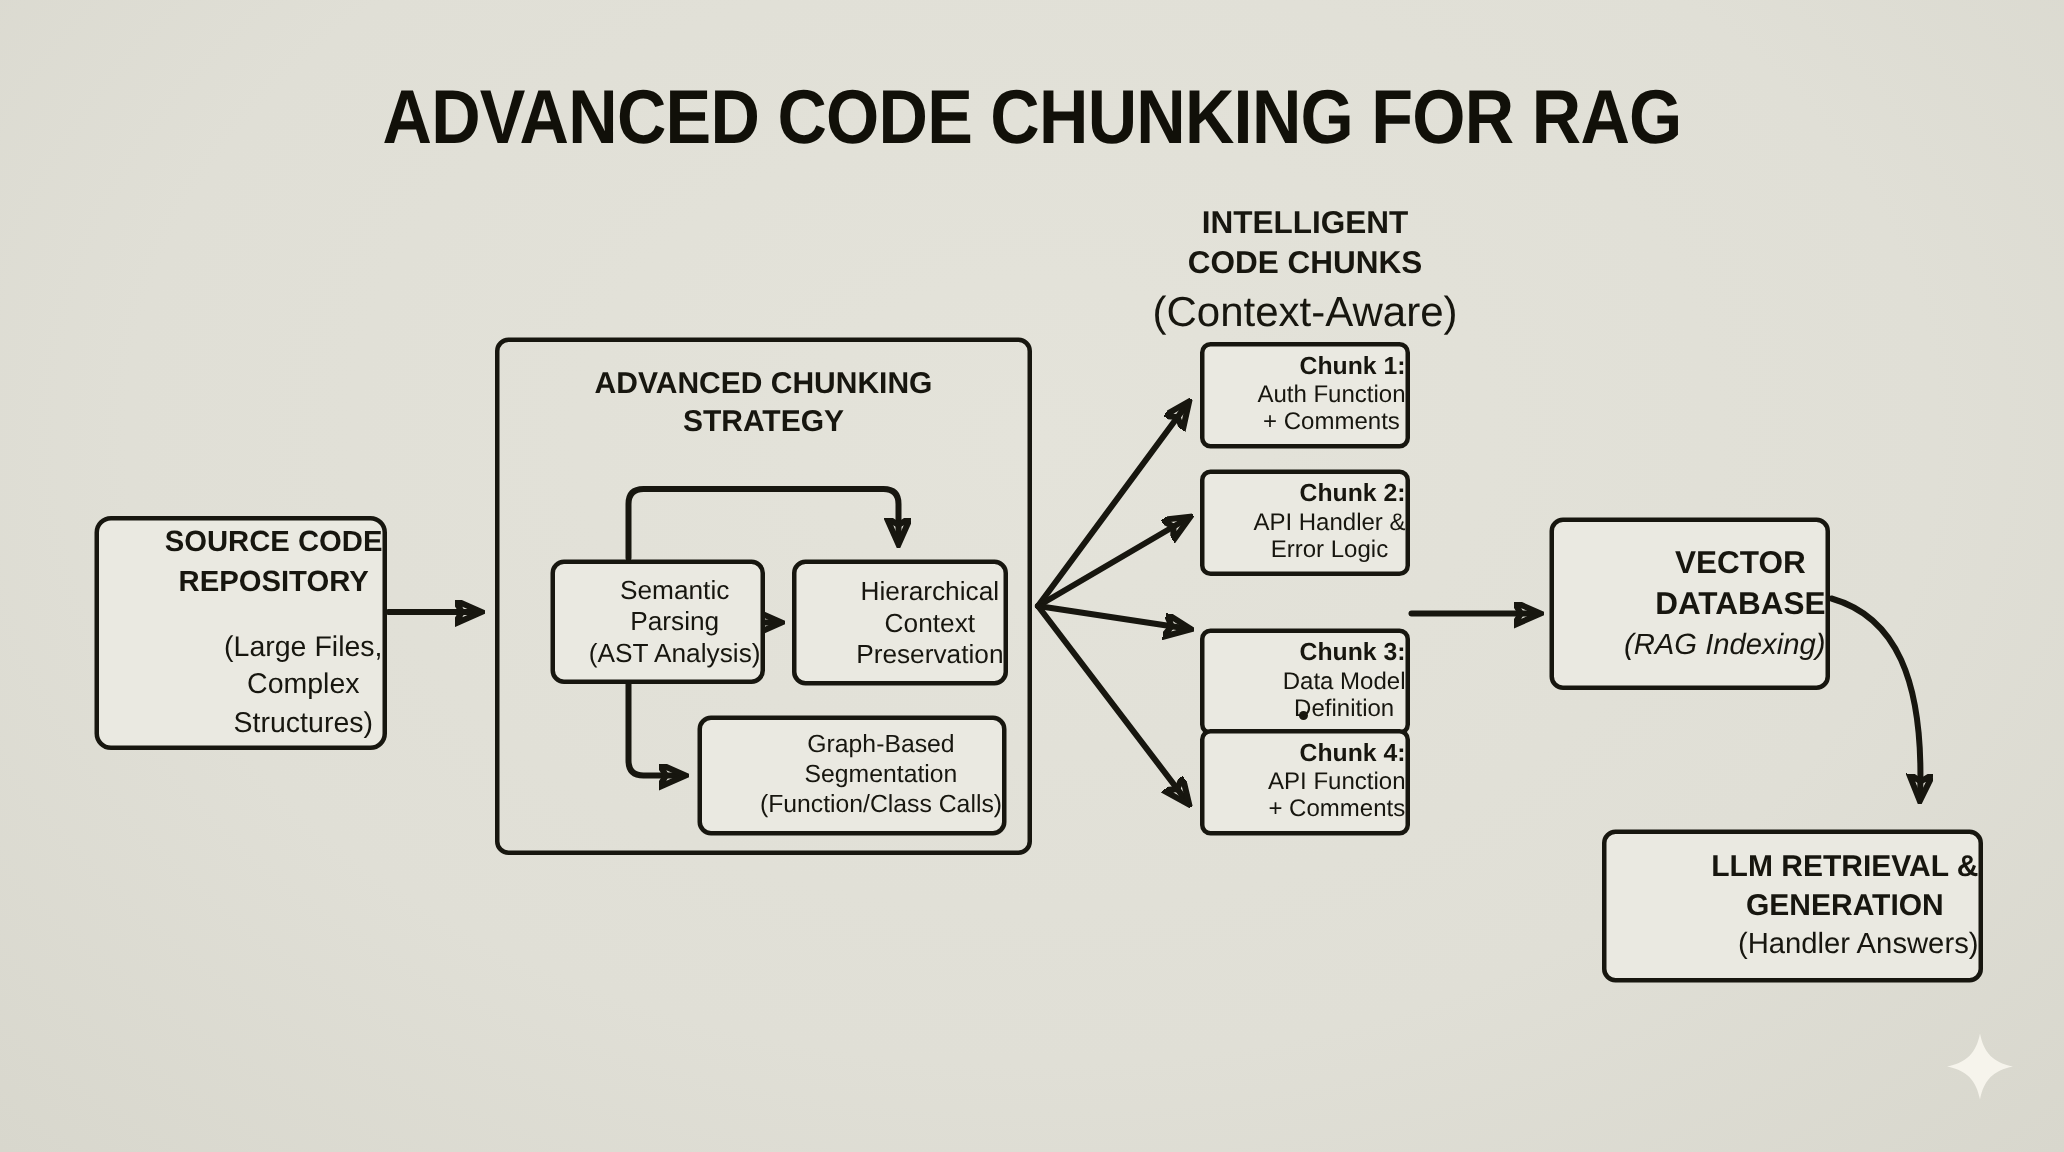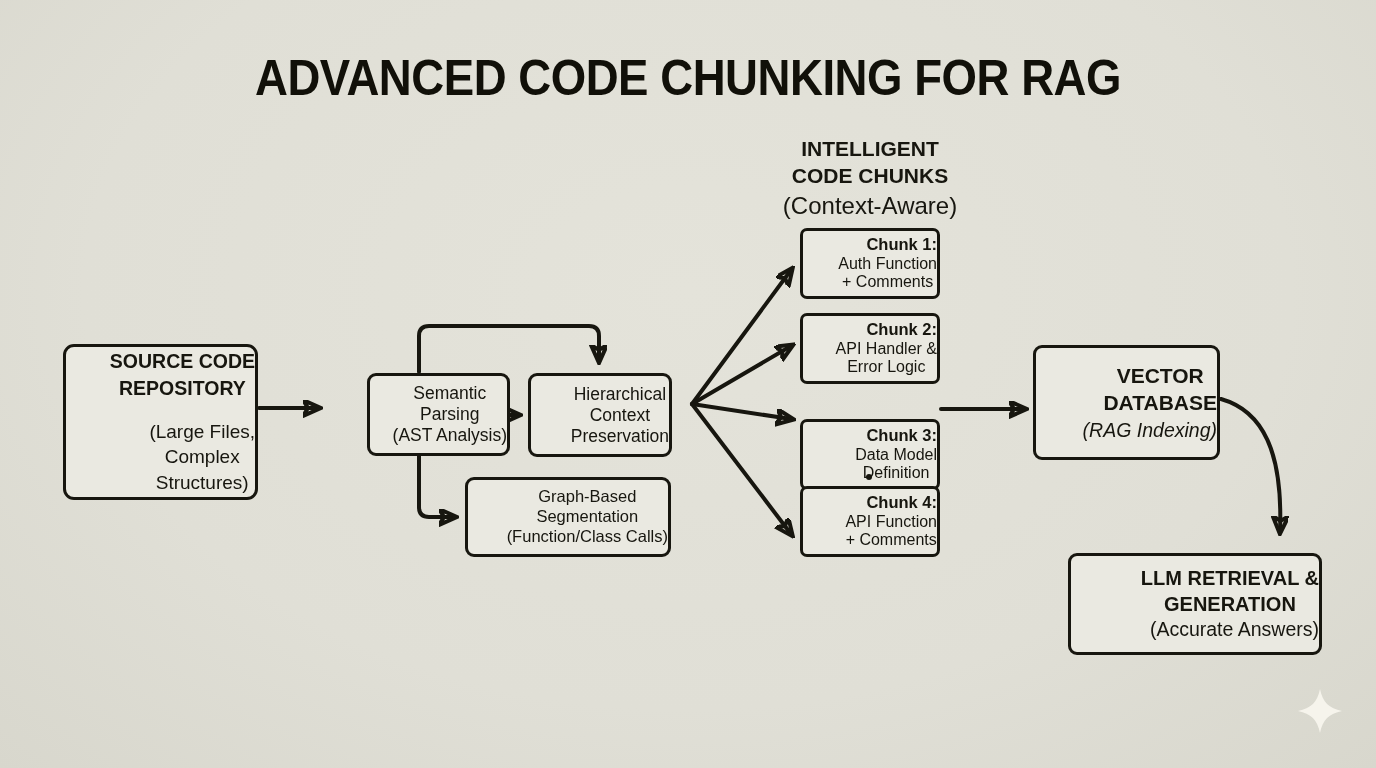--- a/index.html
+++ b/index.html
@@ -69,21 +69,21 @@
   #hierarchical { left: 528px; top: 373px; width: 144px; height: 84px;  font-size: 17.5px; line-height: 1.2; }
   #graph        { left: 465px; top: 477px; width: 206px; height: 80px;  font-size: 16.5px; line-height: 1.2; }
 
   
   .chunks-header {
     position: absolute;
     left: 755px; top: 136px; width: 230px;
     text-align: center;
   }
   .chunks-header .bold { font-weight: 700; font-size: 21px; line-height: 1.28; }
-  .chunks-header .sub  { font-size: 24px; line-height: 1.3; }
+  .chunks-header .sub  { font-size: 28px; line-height: 1.3; }
 
   .chunk { left: 800px; width: 140px; height: 71px; border-radius: 7px; }
   #chunk1 { top: 228px; }
   #chunk2 { top: 313px; }
   #chunk3 { top: 419px; }
   #chunk4 { top: 486px; }
   .chunk .chunk-label { font-weight: 700; font-size: 16.5px; line-height: 1.2; }
   .chunk .chunk-text  { font-size: 16px; line-height: 1.18; }
 
   .dots {
@@ -155,20 +155,24 @@
   </svg>
 
   <div class="node" id="source">
     <div class="bold pre">SOURCE CODE
 REPOSITORY</div>
     <div class="sub pre">(Large Files,
 Complex
 Structures)</div>
   </div>
 
+  <div id="strategy">
+    <div class="strategy-title pre">ADVANCED CHUNKING
+STRATEGY</div>
+  </div>
 
   <div class="node" id="semantic">
     <div class="pre">Semantic
 Parsing
 (AST Analysis)</div>
   </div>
 
   <div class="node" id="hierarchical">
     <div class="pre">Hierarchical
 Context
@@ -219,20 +223,20 @@
 
   <div class="node" id="vector">
     <div class="bold pre">VECTOR
 DATABASE</div>
     <div class="sub pre">(RAG Indexing)</div>
   </div>
 
   <div class="node" id="llm">
     <div class="bold pre">LLM RETRIEVAL &amp;
 GENERATION</div>
-    <div class="sub pre">(Accurate Answers)</div>
+    <div class="sub pre">(Handler Answers)</div>
   </div>
 
   <svg class="sparkle" viewBox="0 0 48 48" xmlns="http://www.w3.org/2000/svg">
     <path d="M24 2 C26.5 15 33 21.5 46 24 C33 26.5 26.5 33 24 46 C21.5 33 15 26.5 2 24 C15 21.5 21.5 15 24 2 Z" fill="#f6f4ec" stroke="none"></path>
   </svg>
 
 </div>
 
 </body></html>

